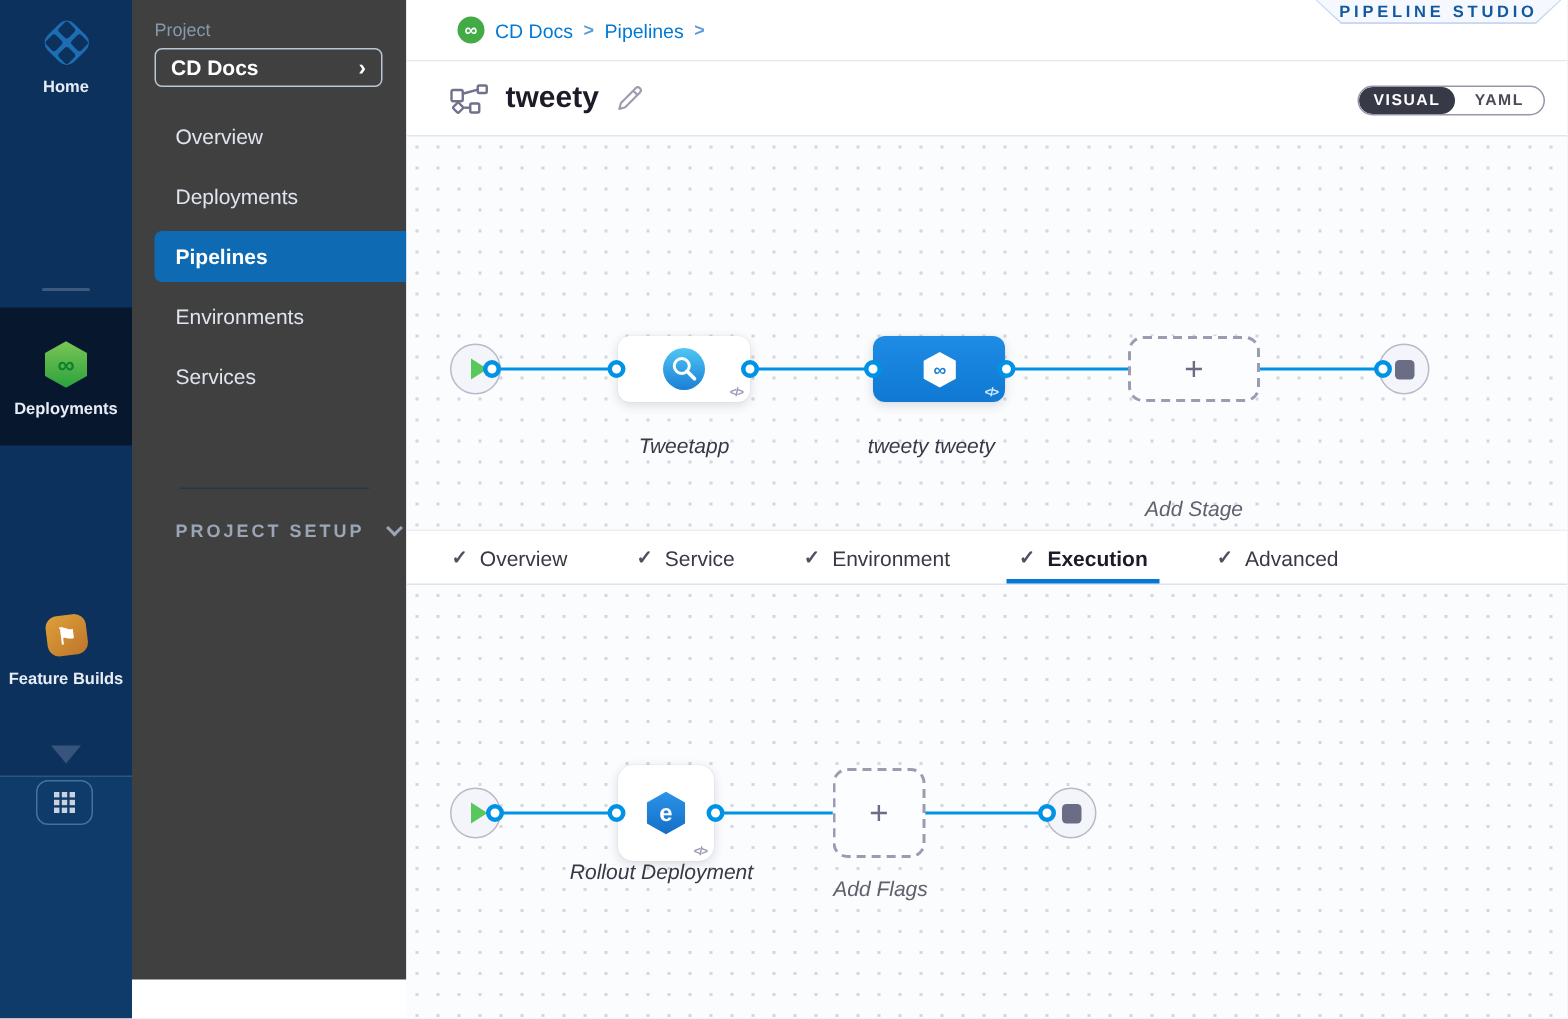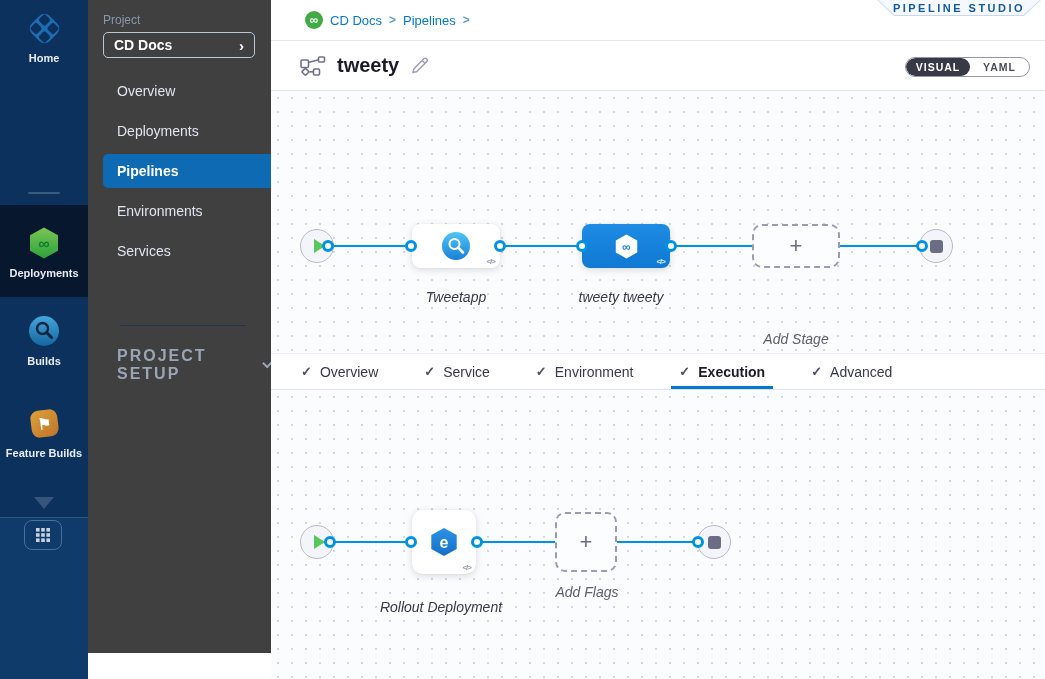--- a/index.html
+++ b/index.html
@@ -40,21 +40,21 @@
                  font-size:14px; display:flex; align-items:center; justify-content:space-between;
                  padding:0 10px; cursor:pointer; }
   .proj-select .chev { font-size:15px; font-weight:bold; }
   .pn-list { position:absolute; top:71px; left:0; right:0; }
   .pn-item { height:40px; display:flex; align-items:center; padding-left:29px;
              color:#dfe4ee; font-size:14px; cursor:pointer; }
   .pn-item.selected { background:#0f6ab4; margin:3px 0 3px 15px; padding-left:14px; height:34px;
                       border-radius:5px 0 0 5px; color:#fff; font-weight:bold; }
   .pn-divider { position:absolute; top:325px; left:32px; width:126px; height:1px; background:#24364e; }
   .pn-setup { position:absolute; top:347px; left:29px; display:flex; align-items:center; gap:16px;
-              color:#9aa5b5; font-size:16px; font-weight:bold; letter-spacing:2px; cursor:pointer; }
+              color:#9aa5b5; font-size:12px; font-weight:bold; letter-spacing:2px; cursor:pointer; }
   .chev-down { width:8px; height:8px; border-right:2px solid #9aa5b5; border-bottom:2px solid #9aa5b5;
                transform:rotate(45deg); margin-top:-4px; }
 
   
   .main { position:absolute; left:271px; top:0; width:774px; height:679px; background:#fff; }
   .crumbbar { position:absolute; top:0; left:0; right:0; height:41px; border-bottom:1px solid #e4e6f0;
               display:flex; align-items:center; padding-left:34px; gap:7px; background:#fff; }
   .cd-dot { width:18px; height:18px; border-radius:50%; background:#42ab45; color:#fff;
             font-size:12px; font-weight:bold; display:flex; align-items:center; justify-content:center; }
   .crumb-link { color:#0278d5; font-size:13px; text-decoration:none; cursor:pointer; }
@@ -146,36 +146,20 @@
                 <stop offset="1" stop-color="#2ba23d"></stop>
               </linearGradient>
             </defs>
           <polygon points="17,1.5 31,9.3 31,24.7 17,32.5 3,24.7 3,9.3" fill="url(#gGreen)"></polygon>
           <text x="17" y="22.5" text-anchor="middle" font-size="16" font-weight="bold" fill="#0f7e2d">∞</text>
         </svg>
       </span>
       <span>Deployments</span>
     </div>
 
-    <div class="rail-item ri-builds">
-      <span class="rail-ic">
-        <svg width="34" height="34" viewBox="0 0 34 34">
-          <defs>
-              <linearGradient id="gBuild" x1="0" y1="0" x2="0" y2="1">
-            <stop offset="0" stop-color="#43a5dc"></stop>
-                <stop offset="1" stop-color="#16669e"></stop>
-              </linearGradient>
-            </defs>
-          <circle cx="17" cy="17" r="15" fill="url(#gBuild)"></circle>
-          <circle cx="15.5" cy="14.5" r="5.5" fill="none" stroke="#0b2740" stroke-width="2.4"></circle>
-          <line x1="19.5" y1="18.5" x2="24.5" y2="23.5" stroke="#0b2740" stroke-width="3" stroke-linecap="round"></line>
-        </svg>
-      </span>
-      <span>Builds</span>
-    </div>
 
     <div class="rail-item ri-flags">
       <span class="rail-ic">
         <span class="ff-icon">
             <span>⚑</span>
           </span>
       </span>
       <span>Feature Builds</span>
     </div>
 
@@ -369,18 +353,18 @@
 
       <div class="round-node" style="left:426px;top:135px;">
         <span class="stop"></span>
       </div>
 
       <span class="port" style="left:53px;top:146px;"></span>
       <span class="port" style="left:134px;top:146px;"></span>
       <span class="port" style="left:200px;top:146px;"></span>
       <span class="port" style="left:421px;top:146px;"></span>
 
-      <div class="node-label" style="left:105px;top:207px;">Rollout Deployment</div>
+      <div class="node-label" style="left:105px;top:181px;">Rollout Deployment</div>
       <div class="node-label dim" style="left:251px;top:192px;">Add Flags</div>
     </div>
 
   </section>
 </div>
 
 </body></html>

